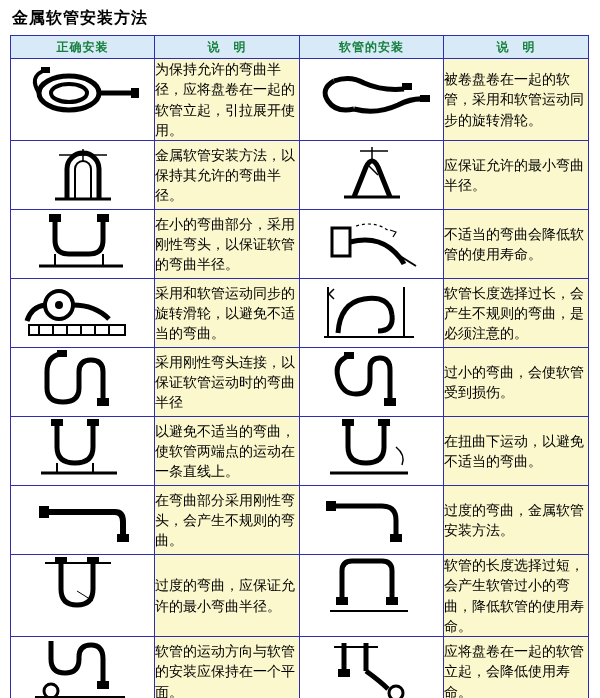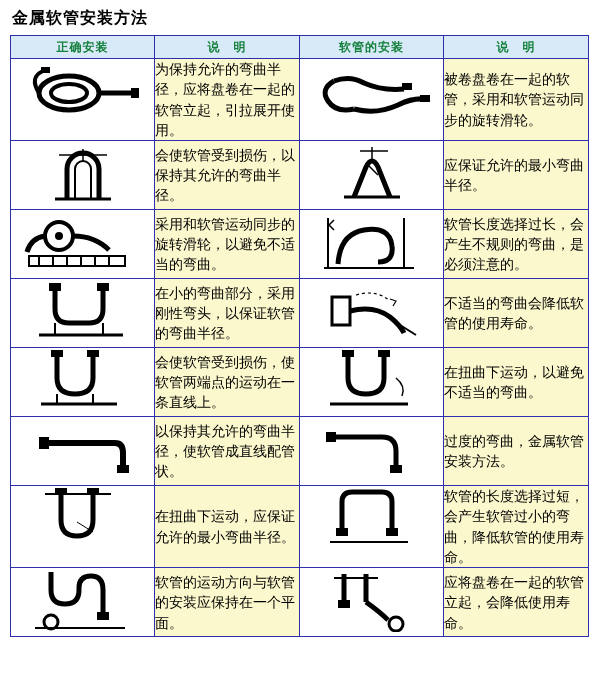--- a/index.html
+++ b/index.html
@@ -127,33 +127,61 @@
           <div class="fig">
             <svg width="136" height="64" viewBox="0 0 136 64">
               <path d="M52 58 L52 28 a16 16 0 0 1 32 0 L84 58" stroke="#000" stroke-width="5" fill="none"></path>
               <path d="M60 58 L60 28 a8 8 0 0 1 16 0 L76 58" stroke="#000" stroke-width="2" fill="none"></path>
               <line x1="40" y1="58" x2="96" y2="58" stroke="#000" stroke-width="3"></line>
               <line x1="44" y1="14" x2="92" y2="14" stroke="#000" stroke-width="1.5"></line>
               <line x1="68" y1="8" x2="68" y2="20" stroke="#000" stroke-width="1.5"></line>
             </svg>
           </div>
         </td>
-        <td class="txt-cell">会使软管受到损伤，以保持其允许的弯曲半径。</td>
+        <td class="txt-cell">金属软管安装方法，以保持其允许的弯曲半径。</td>
         <td class="img-cell">
           <div class="fig">
             <svg width="136" height="64" viewBox="0 0 136 64">
               <path d="M50 56 L62 26 q6 -12 12 0 L86 56" stroke="#000" stroke-width="5" fill="none"></path>
               <line x1="40" y1="56" x2="96" y2="56" stroke="#000" stroke-width="3"></line>
               <line x1="56" y1="10" x2="84" y2="10" stroke="#000" stroke-width="1.5"></line>
               <line x1="68" y1="6" x2="68" y2="22" stroke="#000" stroke-width="1.5"></line>
               <path d="M62 22 L74 34" stroke="#000" stroke-width="1.5"></path>
             </svg>
           </div>
         </td>
         <td class="txt-cell">应保证允许的最小弯曲半径。</td>
+      </tr>
+
+      <tr>
+        <td class="img-cell">
+          <div class="fig">
+            <svg width="136" height="64" viewBox="0 0 136 64">
+              <path d="M40 10 L40 30 q0 14 14 14 L74 44 q14 0 14 -14 L88 10" stroke="#000" stroke-width="5" fill="none"></path>
+              <rect x="34" y="4" width="12" height="8" fill="#000"></rect>
+              <rect x="82" y="4" width="12" height="8" fill="#000"></rect>
+              <line x1="24" y1="56" x2="108" y2="56" stroke="#000" stroke-width="3"></line>
+              <line x1="40" y1="44" x2="40" y2="56" stroke="#000" stroke-width="2"></line>
+              <line x1="88" y1="44" x2="88" y2="56" stroke="#000" stroke-width="2"></line>
+            </svg>
+          </div>
+        </td>
+        <td class="txt-cell">在小的弯曲部分，采用刚性弯头，以保证软管的弯曲半径。</td>
+        <td class="img-cell">
+          <div class="fig">
+            <svg width="136" height="64" viewBox="0 0 136 64">
+              <rect x="28" y="18" width="18" height="28" fill="none" stroke="#000" stroke-width="3"></rect>
+              <path d="M46 32 q24 -6 40 6 q10 8 14 16" stroke="#000" stroke-width="5" fill="none"></path>
+              <line x1="96" y1="46" x2="112" y2="56" stroke="#000" stroke-width="2"></line>
+              <path d="M52 16 q20 -6 34 6" stroke="#000" stroke-width="1.2" fill="none" stroke-dasharray="3 3"></path>
+              <path d="M86 20 l6 2 l-3 5" stroke="#000" stroke-width="1.2" fill="none"></path>
+            </svg>
+          </div>
+        </td>
+        <td class="txt-cell">不适当的弯曲会降低软管的使用寿命。</td>
       </tr>
 
       <tr>
         <td class="img-cell">
           <div class="fig">
             <svg width="136" height="64" viewBox="0 0 136 64">
               <circle cx="44" cy="26" r="14" fill="none" stroke="#000" stroke-width="4"></circle>
               <circle cx="44" cy="26" r="4" fill="#000"></circle>
               <path d="M30 26 q-14 2 -18 16" stroke="#000" stroke-width="5" fill="none"></path>
               <path d="M58 26 q22 0 36 14" stroke="#000" stroke-width="5" fill="none"></path>
@@ -179,59 +207,53 @@
             </svg>
           </div>
         </td>
         <td class="txt-cell">软管长度选择过长，会产生不规则的弯曲，是必须注意的。</td>
       </tr>
 
       <tr>
         <td class="img-cell">
           <div class="fig">
             <svg width="136" height="64" viewBox="0 0 136 64">
-              <path d="M40 10 L40 30 q0 14 14 14 L74 44 q14 0 14 -14 L88 10" stroke="#000" stroke-width="5" fill="none"></path>
-              <rect x="34" y="4" width="12" height="8" fill="#000"></rect>
-              <rect x="82" y="4" width="12" height="8" fill="#000"></rect>
-              <line x1="24" y1="56" x2="108" y2="56" stroke="#000" stroke-width="3"></line>
-              <line x1="40" y1="44" x2="40" y2="56" stroke="#000" stroke-width="2"></line>
-              <line x1="88" y1="44" x2="88" y2="56" stroke="#000" stroke-width="2"></line>
-            </svg>
-          </div>
-        </td>
-        <td class="txt-cell">在小的弯曲部分，采用刚性弯头，以保证软管的弯曲半径。</td>
-        <td class="img-cell">
-          <div class="fig">
-            <svg width="136" height="64" viewBox="0 0 136 64">
-              <rect x="28" y="18" width="18" height="28" fill="none" stroke="#000" stroke-width="3"></rect>
-              <path d="M46 32 q24 -6 40 6 q10 8 14 16" stroke="#000" stroke-width="5" fill="none"></path>
-              <line x1="96" y1="46" x2="112" y2="56" stroke="#000" stroke-width="2"></line>
-              <path d="M52 16 q20 -6 34 6" stroke="#000" stroke-width="1.2" fill="none" stroke-dasharray="3 3"></path>
-              <path d="M86 20 l6 2 l-3 5" stroke="#000" stroke-width="1.2" fill="none"></path>
-            </svg>
-          </div>
-        </td>
-        <td class="txt-cell">不适当的弯曲会降低软管的使用寿命。</td>
-      </tr>
-
+              <path d="M46 6 q-14 2 -14 18 L32 40 q0 14 16 14 q16 0 16 -14 L64 24 q0 -12 12 -12 q12 0 12 12 L88 52" stroke="#000" stroke-width="5" fill="none"></path>
+              <rect x="42" y="2" width="10" height="7" fill="#000"></rect>
+              <rect x="82" y="50" width="12" height="8" fill="#000"></rect>
+            </svg>
+          </div>
+        </td>
+        <td class="txt-cell">采用刚性弯头连接，以保证软管运动时的弯曲半径</td>
+        <td class="img-cell">
+          <div class="fig">
+            <svg width="136" height="64" viewBox="0 0 136 64">
+              <path d="M44 8 q-14 6 -10 22 q4 16 18 16 q14 0 14 -14 L66 20 q0 -10 10 -10 q10 0 10 12 L86 52" stroke="#000" stroke-width="5" fill="none"></path>
+              <rect x="40" y="4" width="10" height="7" fill="#000"></rect>
+              <rect x="80" y="50" width="12" height="8" fill="#000"></rect>
+            </svg>
+          </div>
+        </td>
+        <td class="txt-cell">过小的弯曲，会使软管受到损伤。</td>
+      </tr>
 
       <tr>
         <td class="img-cell">
           <div class="fig">
             <svg width="136" height="64" viewBox="0 0 136 64">
               <path d="M42 6 L42 30 q0 16 18 16 q18 0 18 -16 L78 6" stroke="#000" stroke-width="5" fill="none"></path>
               <rect x="36" y="2" width="12" height="7" fill="#000"></rect>
               <rect x="72" y="2" width="12" height="7" fill="#000"></rect>
               <line x1="26" y1="56" x2="102" y2="56" stroke="#000" stroke-width="3"></line>
               <line x1="42" y1="46" x2="42" y2="56" stroke="#000" stroke-width="2"></line>
               <line x1="78" y1="46" x2="78" y2="56" stroke="#000" stroke-width="2"></line>
             </svg>
           </div>
         </td>
-        <td class="txt-cell">会使软管受到损伤，使软管两端点的运动在一条直线上。</td>
+        <td class="txt-cell">以避免不适当的弯曲，使软管两端点的运动在一条直线上。</td>
         <td class="img-cell">
           <div class="fig">
             <svg width="136" height="64" viewBox="0 0 136 64">
               <path d="M44 6 L44 30 q0 16 18 16 q18 0 18 -16 L80 6" stroke="#000" stroke-width="5" fill="none"></path>
               <rect x="38" y="2" width="12" height="7" fill="#000"></rect>
               <rect x="74" y="2" width="12" height="7" fill="#000"></rect>
               <line x1="26" y1="56" x2="104" y2="56" stroke="#000" stroke-width="3"></line>
               <path d="M92 30 q10 8 6 18" stroke="#000" stroke-width="1.5" fill="none"></path>
             </svg>
           </div>
@@ -243,21 +265,21 @@
         <td class="img-cell">
           <div class="fig">
             <svg width="136" height="64" viewBox="0 0 136 64">
               <line x1="30" y1="26" x2="100" y2="26" stroke="#000" stroke-width="6"></line>
               <rect x="24" y="20" width="10" height="12" fill="#000"></rect>
               <path d="M100 26 q8 0 8 10 L108 50" stroke="#000" stroke-width="6" fill="none"></path>
               <rect x="102" y="48" width="12" height="8" fill="#000"></rect>
             </svg>
           </div>
         </td>
-        <td class="txt-cell">以保持其允许的弯曲半径，使软管成直线配管状。</td>
+        <td class="txt-cell">在弯曲部分采用刚性弯头，会产生不规则的弯曲。</td>
         <td class="img-cell">
           <div class="fig">
             <svg width="136" height="64" viewBox="0 0 136 64">
               <path d="M28 20 L78 20 q14 0 14 14 L92 50" stroke="#000" stroke-width="5" fill="none"></path>
               <rect x="22" y="15" width="10" height="10" fill="#000"></rect>
               <rect x="86" y="48" width="12" height="8" fill="#000"></rect>
             </svg>
           </div>
         </td>
         <td class="txt-cell">过度的弯曲，金属软管安装方法。</td>
@@ -268,21 +290,21 @@
           <div class="fig">
             <svg width="136" height="64" viewBox="0 0 136 64">
               <path d="M46 6 L46 34 q0 16 16 16 q16 0 16 -16 L78 6" stroke="#000" stroke-width="5" fill="none"></path>
               <rect x="40" y="2" width="12" height="7" fill="#000"></rect>
               <rect x="72" y="2" width="12" height="7" fill="#000"></rect>
               <line x1="30" y1="8" x2="96" y2="8" stroke="#000" stroke-width="2"></line>
               <line x1="62" y1="36" x2="78" y2="46" stroke="#000" stroke-width="1"></line>
             </svg>
           </div>
         </td>
-        <td class="txt-cell">在扭曲下运动，应保证允许的最小弯曲半径。</td>
+        <td class="txt-cell">过度的弯曲，应保证允许的最小弯曲半径。</td>
         <td class="img-cell">
           <div class="fig">
             <svg width="136" height="64" viewBox="0 0 136 64">
               <path d="M38 16 q0 -10 10 -10 L78 6 q10 0 10 10 L88 44" stroke="#000" stroke-width="5" fill="none"></path>
               <path d="M38 16 L38 44" stroke="#000" stroke-width="5" fill="none"></path>
               <rect x="32" y="42" width="12" height="8" fill="#000"></rect>
               <rect x="82" y="42" width="12" height="8" fill="#000"></rect>
               <line x1="26" y1="56" x2="104" y2="56" stroke="#000" stroke-width="2"></line>
             </svg>
           </div>

